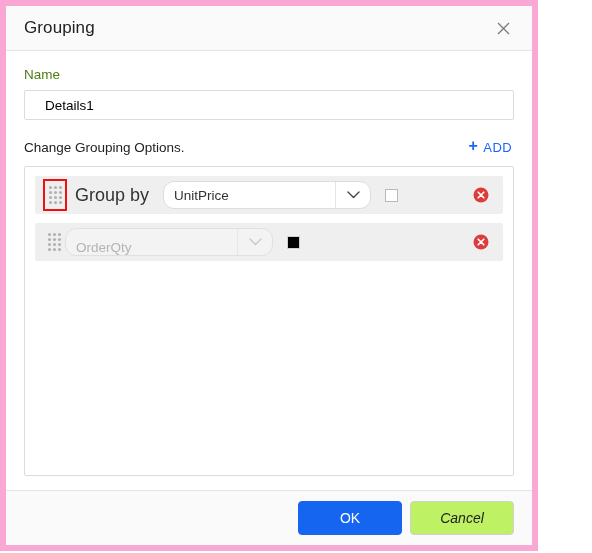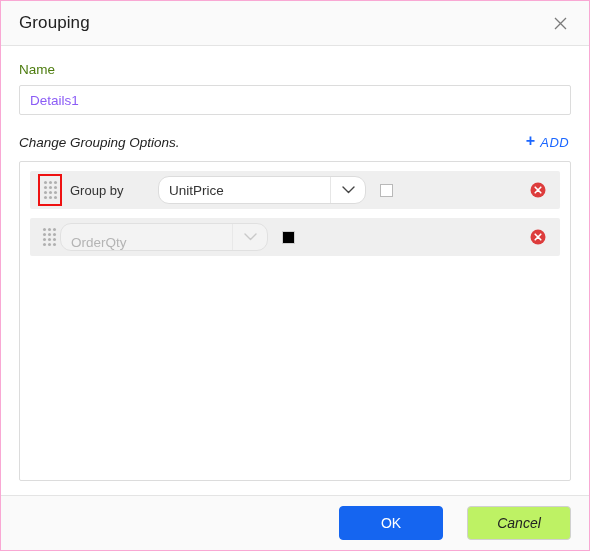--- a/index.html
+++ b/index.html
@@ -10,24 +10,24 @@
     width: 592px;
     height: 553px;
     background: #ffffff;
     font-family: "Liberation Sans", sans-serif;
     -webkit-font-smoothing: antialiased;
     overflow: hidden;
   }
 
   .dialog {
     position: relative;
-    width: 590px;
+    width: 538px;
     height: 551px;
     box-sizing: border-box;
-    border: 1px solid #f9a8d4;
+    border: 6px solid #f9a8d4;
     background: #ffffff;
     display: flex;
     flex-direction: column;
   }
 
   
   .dlg-header {
     height: 45px;
     min-height: 45px;
     background: #fafafa;
@@ -72,31 +72,30 @@
 
   .name-input {
     width: 100%;
     height: 30px;
     box-sizing: border-box;
     border: 1px solid #dcdcdc;
     border-radius: 2px;
     background: #ffffff;
     font-family: "Liberation Sans", sans-serif;
     font-size: 13.5px;
-    color: #8b5cf6;
-    padding: 0 10px;
+    color: #000000;
+    padding: 0 20px;
     outline: none;
   }
 
   .section-head {
     display: flex;
     align-items: center;
     margin-top: 19px;
     margin-bottom: 11px;
-    font-style: italic;
   }
   .section-title {
     font-size: 13.5px;
     color: #222222;
     flex: 1;
   }
   .add-link {
     display: flex;
     align-items: center;
     gap: 5px;
@@ -160,21 +159,21 @@
   }
   .dots i {
     display: block;
     width: 3px;
     height: 3px;
     background: #b0b0b0;
     border-radius: 50%;
   }
 
   .row-label {
-    font-size: 13px;
+    font-size: 18px;
     color: #333333;
     width: 88px;
     margin-left: 8px;
   }
 
   
   .dropdown {
     width: 208px;
     height: 28px;
     box-sizing: border-box;
@@ -250,21 +249,21 @@
   
   .dlg-footer {
     height: 55px;
     min-height: 55px;
     background: #fafafa;
     border-top: 1px solid #e4e4e4;
     display: flex;
     align-items: center;
     justify-content: flex-end;
     padding-right: 18px;
-    gap: 24px;
+    gap: 8px;
     box-sizing: border-box;
   }
   .btn {
     height: 34px;
     min-width: 104px;
     border-radius: 4px;
     font-family: "Liberation Sans", sans-serif;
     font-size: 14px;
     cursor: pointer;
     border: 1px solid transparent;

